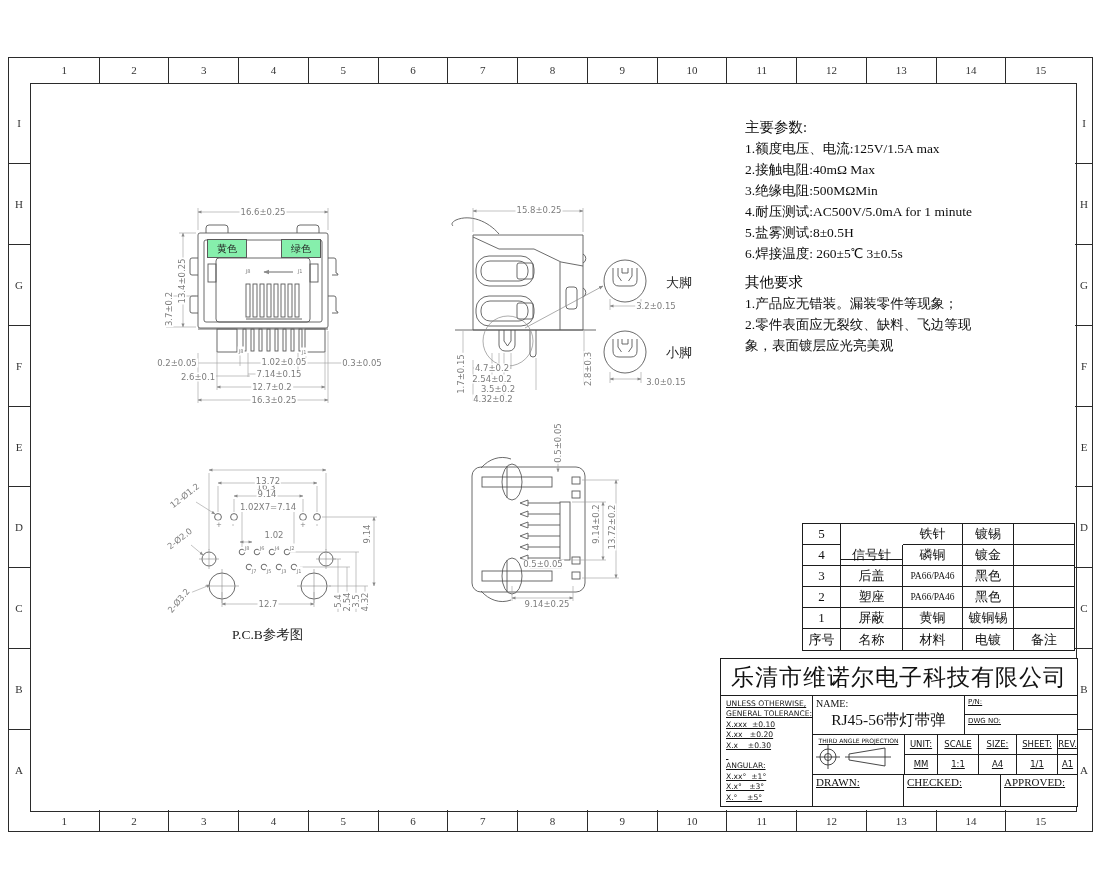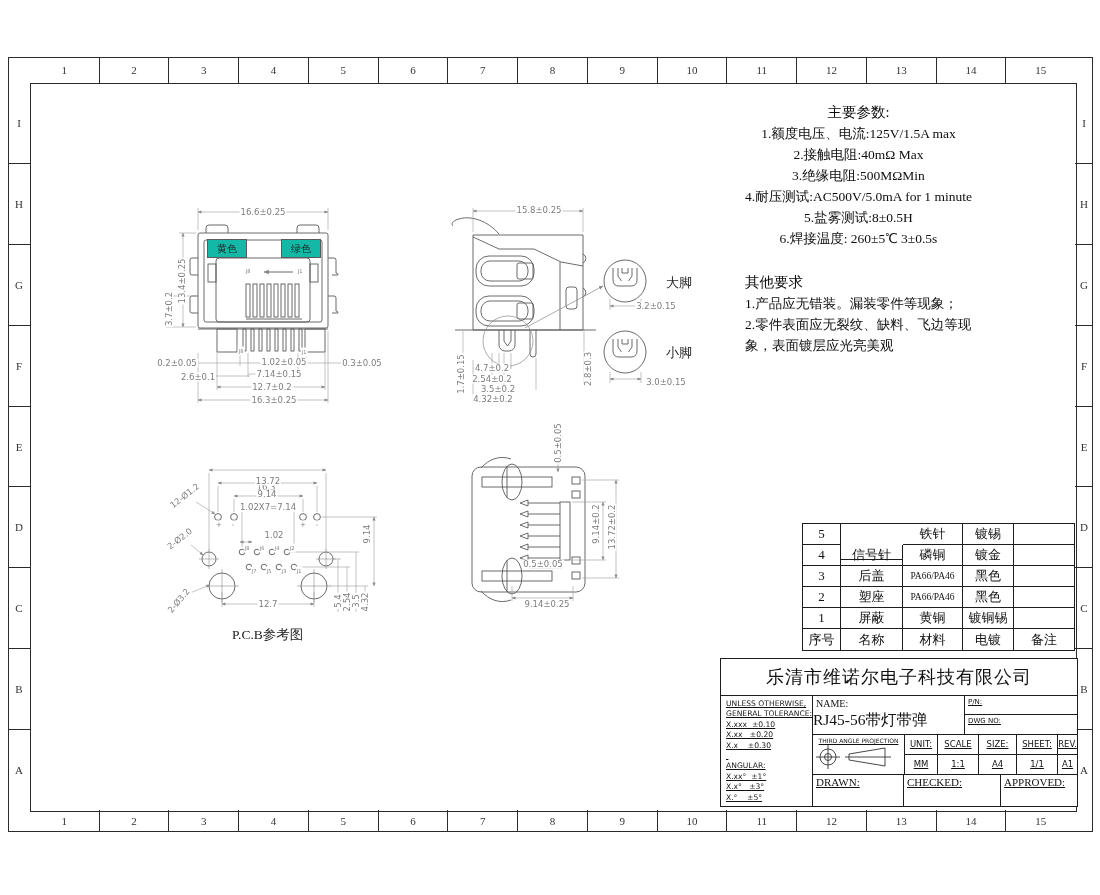--- a/index.html
+++ b/index.html
@@ -15,58 +15,58 @@
   .zone-left{left:8px;top:83px;width:22px;height:727px;flex-direction:column;}
   .zone-right{left:1075px;top:83px;width:18px;height:727px;flex-direction:column;}
   .zone .zcell{flex:1;display:flex;align-items:center;justify-content:center;
     font:11px "Liberation Serif",serif;color:#333;}
   .zone-top .zcell,.zone-bottom .zcell{border-right:1px solid #2b2b2b;}
   .zone-top .zcell:last-child,.zone-bottom .zcell:last-child{border-right:none;}
   .zone-left .zcell,.zone-right .zcell{border-bottom:1px solid #2b2b2b;}
   .zone-left .zcell:last-child,.zone-right .zcell:last-child{border-bottom:none;}
   
   .notes{position:absolute;left:745px;font-size:13.5px;line-height:21px;color:#0d0d0d;white-space:nowrap;}
-  .notes-main{top:102px;text-align:center;}
+  .notes-main{top:117px;}
   .notes-other{top:272px;}
   .notes .ntitle{font-size:14.5px;}
   
   svg.art{position:absolute;left:0;top:0;}
   
   #dim-layer{position:absolute;left:0;top:0;width:1100px;height:895px;pointer-events:none;}
   .dim{position:absolute;font:8.5px "DejaVu Sans",sans-serif;color:#7d7d7d;background:#fff;
        padding:0 1px;white-space:nowrap;line-height:9px;}
   
   .vlabel{position:absolute;color:#222;white-space:nowrap;}
-  .led{position:absolute;border:1px solid #5a5a5a;background:#14b8a6;font-size:10px;color:#222;
+  .led{position:absolute;border:1px solid #5a5a5a;background:#86efac;font-size:10px;color:#222;
        display:flex;align-items:center;justify-content:center;width:38px;height:17px;}
   .led-y{left:207px;top:239px;}
   .led-g{left:281px;top:239px;}
   .foot-label{font-size:13px;}
   .foot-big{left:666px;top:274px;}
   .foot-small{left:666px;top:344px;}
   .pcb-caption{left:232px;top:626px;font-size:13.5px;}
   
   .bom{position:absolute;left:802px;top:523px;width:272px;border-left:1px solid #1d1d1d;border-top:1px solid #1d1d1d;
        display:grid;grid-template-columns:38px 62px 60px 51px 1fr;grid-auto-rows:21.1px;}
   .bom .bcell{border-right:1px solid #1d1d1d;border-bottom:1px solid #1d1d1d;
        display:flex;align-items:center;justify-content:center;font-size:13px;white-space:nowrap;overflow:hidden;}
   .bom .bcell.lat{font-size:9.5px;}
   .bom .bcell.mix{font-size:16px;margin-top:35px;}
   
   .tb{position:absolute;left:720px;top:658px;width:356px;height:147px;border:1.6px solid #1d1d1d;background:#fff;}
   .tb-company{height:36px;border-bottom:1.4px solid #1d1d1d;display:flex;align-items:center;justify-content:center;
-      font-size:18px;letter-spacing:1px;white-space:nowrap;}
+      font-size:23px;letter-spacing:1px;white-space:nowrap;}
   .tb-body{display:flex;height:111px;text-decoration:underline;}
   .tol{width:92px;border-right:1px solid #1d1d1d;padding:3px 0 0 5px;box-sizing:border-box;}
   .tol .tline{font:7.6px "DejaVu Sans",sans-serif;line-height:10.4px;white-space:pre;color:#1a1a1a;}
   .tb-right{flex:1;display:flex;flex-direction:column;}
   .tb-r1{height:39px;display:flex;border-bottom:1px solid #1d1d1d;}
   .cell-name{width:151px;border-right:1px solid #1d1d1d;position:relative;}
   .cell-name .lbl{position:absolute;left:3px;top:2px;font-size:10px;}
-  .cell-name .val{position:absolute;left:0;right:0;top:14px;font-size:15.5px;white-space:nowrap;}
+  .cell-name .val{position:absolute;left:0;right:0;top:14px;text-align:center;font-size:15.5px;white-space:nowrap;}
   .pn-stack{flex:1;display:flex;flex-direction:column;}
   .pn-stack .pcell{flex:1;font:7px "DejaVu Sans",sans-serif;padding:2px 0 0 3px;}
   .pn-stack .pcell:first-child{border-bottom:1px solid #1d1d1d;}
   .tb-r2{height:39px;display:flex;border-bottom:1px solid #1d1d1d;}
   .cell-proj{width:91px;border-right:1px solid #1d1d1d;position:relative;}
   .cell-proj .ptxt{font:6px "DejaVu Sans",sans-serif;text-align:center;margin-top:2px;white-space:nowrap;}
   .mini-grid{flex:1;display:flex;flex-direction:column;}
   .mg-row{display:flex;flex:1;}
   .mg-row:first-child{border-bottom:1px solid #1d1d1d;}
   .mg-cell{display:flex;align-items:center;justify-content:center;border-right:1px solid #1d1d1d;

